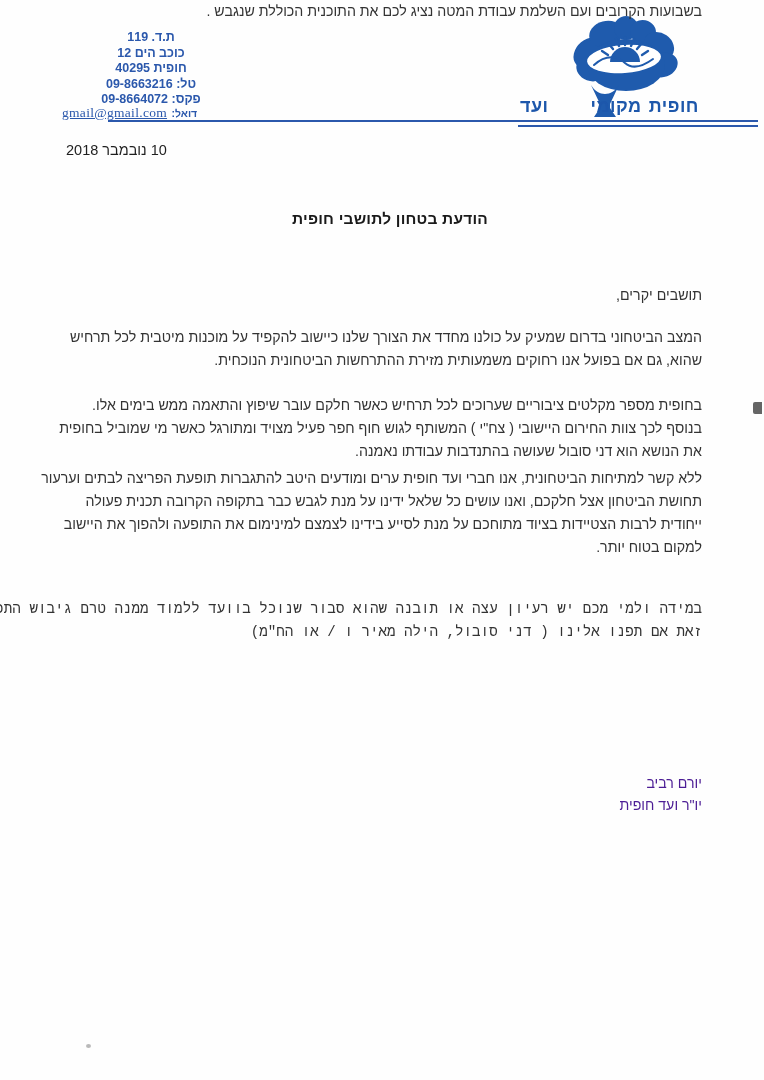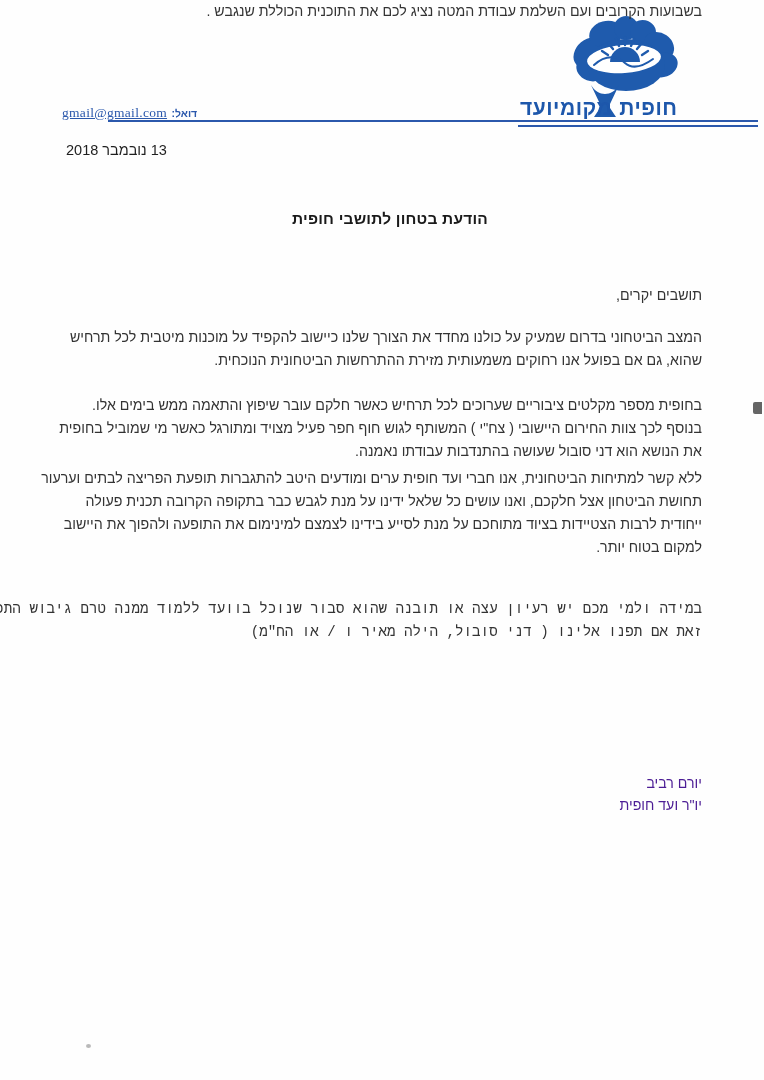--- a/index.html
+++ b/index.html
@@ -23,24 +23,24 @@
     font-size:13.5px;text-decoration:underline;letter-spacing:.3px;
   }
   
   .rule-main{position:absolute;top:120px;left:108px;width:650px;height:2px;background:#2b58ac;}
   .rule-logo{position:absolute;top:125px;left:518px;width:240px;height:1.5px;background:#2b58ac;}
   
   .logo-svg{position:absolute;top:13px;left:558px;}
   .logo-text{
     position:absolute;top:96px;left:518px;width:242px;
     direction:ltr;display:flex;align-items:baseline;
-    color:#1d57ab;font-weight:bold;font-size:21px;letter-spacing:.5px;white-space:nowrap;
+    color:#1d57ab;font-weight:bold;font-size:18px;letter-spacing:.5px;white-space:nowrap;
   }
   .logo-w1{margin-left:2px;}
-  .logo-w2{margin-right:7px;}
+  .logo-w2{margin-left:42px;margin-right:7px;}
   
   .date{
     position:absolute;top:142px;left:66px;direction:rtl;
     font-size:14.5px;color:#1f1f1f;
   }
   
   .title{
     position:absolute;top:210px;left:0;width:780px;text-align:center;
     font-weight:bold;font-size:15.5px;color:#1a1a1a;letter-spacing:.2px;
   }
@@ -65,20 +65,27 @@
   .artifact-right{position:absolute;top:402px;left:753px;width:9px;height:12px;
                   background:#4a4a4a;border-radius:2px 0 0 2px;opacity:.85;}
   .artifact-bottom{position:absolute;top:1044px;left:86px;width:5px;height:4px;
                    background:#b9b9b9;border-radius:50%;}
 </style>
 </head>
 <body>
 
 <div class="page">
 
+  <div class="contact">
+      <div class="line">ת.ד. 119</div>
+      <div class="line">כוכב הים 12</div>
+      <div class="line">חופית 40295</div>
+      <div class="line">טל: 09-8663216</div>
+      <div class="line">פקס: 09-8664072</div>
+    </div>
 
   <div class="email-line">
     <span class="email-label">דואל:</span>
     <span class="email-addr">gmail@gmail.com</span>
   </div>
 
   <div class="rule-main"></div>
   <div class="rule-logo"></div>
 
   <svg class="logo-svg" width="140" height="110" viewBox="0 0 140 110">
@@ -106,21 +113,21 @@
     <path d="M36,52 C48,41 60,43 67,50 C74,56 84,54 95,46" stroke="#1f5bad" stroke-width="2" fill="none" stroke-linecap="round"></path>
     <path d="M33,72 C40,84 54,84 61,72 L52,91 L52,95 L58,104 L36,104 L42,95 L42,91 Z" fill="#1f5bad"></path>
   </svg>
 
   <div class="logo-text">
     <span class="logo-w1">ועד</span>
     <span class="logo-w2">מקומי</span>
     <span class="logo-w3">חופית</span>
   </div>
 
-  <div class="date">13 נובמבר 2018</div>
+  <div class="date">10 נובמבר 2018</div>
 
   <div class="title">הודעת בטחון לתושבי חופית</div>
 
   <div class="para salutation">
     <div class="line">תושבים יקרים,</div>
   </div>
 
   <div class="para p1">
       <div class="line">המצב הביטחוני בדרום שמעיק על כולנו מחדד את הצורך שלנו כיישוב להקפיד על מוכנות מיטבית לכל תרחיש</div>
       <div class="line">שהוא, גם אם בפועל אנו רחוקים משמעותית מזירת ההתרחשות הביטחונית הנוכחית.</div>

